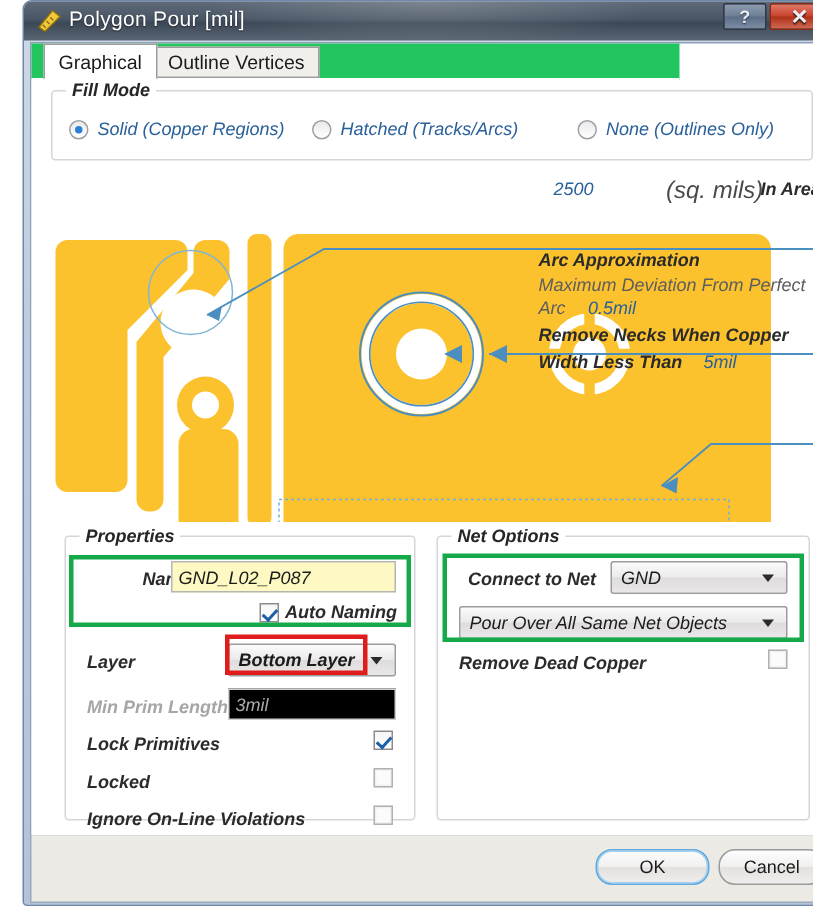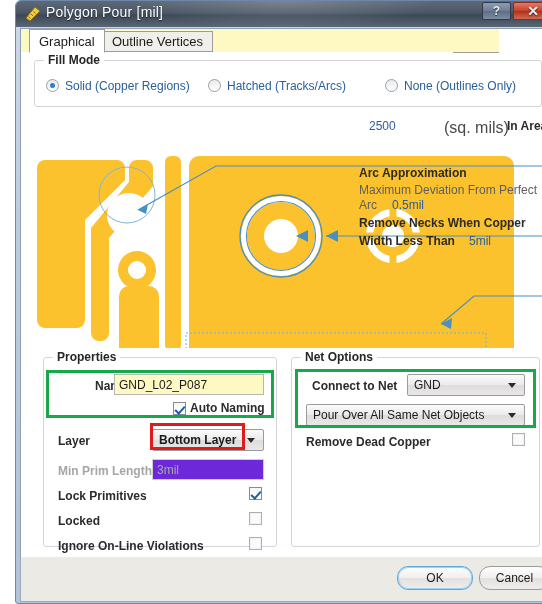--- a/index.html
+++ b/index.html
@@ -76,22 +76,21 @@
     background: #eceae5;
     border-left: 1px solid #9aa9bb;
     border-right: 1px solid #9aa9bb;
     border-bottom: 1px solid #9aa9bb;
   }
 
   
   #tabstrip {
     position: absolute; left: 0; top: 0; width: 432px; height: 23px;
     border-bottom: 1px solid #9c9c9c;
-    background: #fef9c3;
-    padding-left: 46px;
+    background: #22c55e;
   }
   .tab {
     position: absolute; top: 2px; height: 21px;
     box-sizing: border-box;
     border: 1px solid #9c9c9c;
     background: #f1efeb;
     font-size: 13px;
     color: #1b1b1b;
     display: flex; align-items: center; justify-content: center;
     padding: 0 9px;
@@ -101,20 +100,21 @@
     border-bottom: 1px solid #ffffff;
     top: 0px; height: 24px;
     z-index: 3;
   }
   #tab-graphical { left: 8px; }
   #tab-outline { left: 81px; }
 
   #page {
     position: absolute; left: 0; top: 23px; width: 432px; height: 504px;
     background: #ffffff;
+    font-style: italic;
   }
 
   
   .groupbox {
     position: absolute;
     box-sizing: border-box;
     border: 1px solid #d3d5d8;
     border-radius: 3px;
   }
   .group-title {
@@ -124,21 +124,21 @@
     font-size: 12px; font-weight: bold;
     color: #262626;
     white-space: nowrap;
   }
 
   #grp-fillmode { left: 13px; top: 8px; width: 508px; height: 47px; }
   #grp-properties { left: 22px; top: 305px; width: 234px; height: 190px; }
   #grp-netoptions { left: 270px; top: 305px; width: 249px; height: 190px; }
 
   
-  .radio-row { position: absolute; top: 18px; display: flex; }
+  .radio-row { position: absolute; top: 18px; display: flex; align-items: center; }
   .radio {
     width: 13px; height: 13px; border-radius: 50%;
     background: linear-gradient(to bottom, #e9e9e9, #ffffff);
     border: 1px solid #9aa0a6;
     box-sizing: border-box;
     position: relative;
     flex: 0 0 auto;
   }
   .radio.checked::after {
     content: ""; position: absolute; left: 3px; top: 3px;
@@ -202,21 +202,21 @@
   .fld-label.dim { color: #a6a6a6; }
   .textinput {
     position: absolute; box-sizing: border-box;
     border: 1px solid #b5b5b5;
     background: #fef9c3;
     font-family: "Liberation Sans", sans-serif;
     font-size: 12px; color: #1b1b1b;
     padding: 0 4px;
     display: flex; align-items: center;
   }
-  .textinput.disabled { color: #aaaaaa; background: #6d28d9; border-color: #cfcfcf; }
+  .textinput.disabled { color: #aaaaaa; background: #000000; border-color: #cfcfcf; }
 
   .combo {
     position: absolute; box-sizing: border-box;
     border: 1px solid #9b9b9b;
     border-radius: 2px;
     background: linear-gradient(to bottom, #fbfbfb 0%, #eceaea 48%, #dedcdc 52%, #e9e7e7 100%);
     font-size: 12px; color: #1b1b1b;
     display: flex; align-items: center;
     padding-left: 6px;
   }

